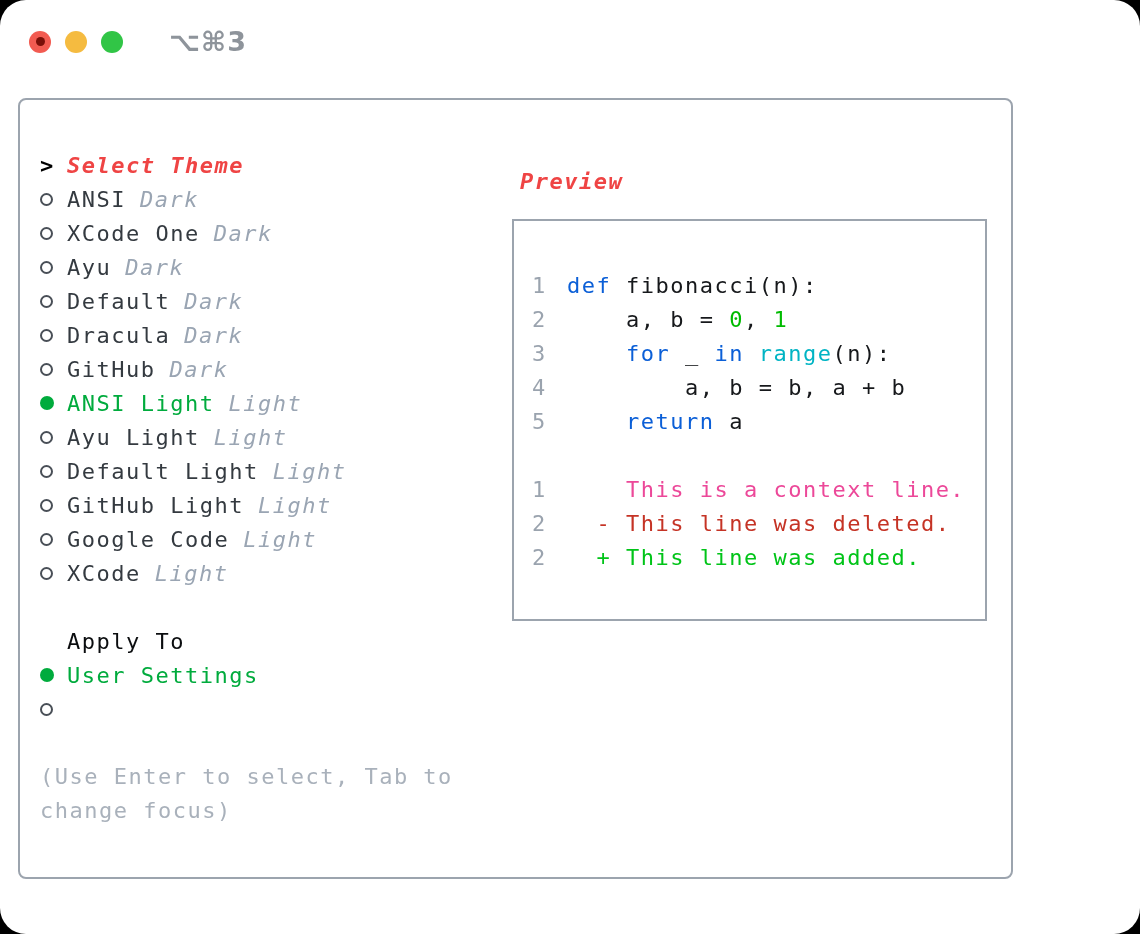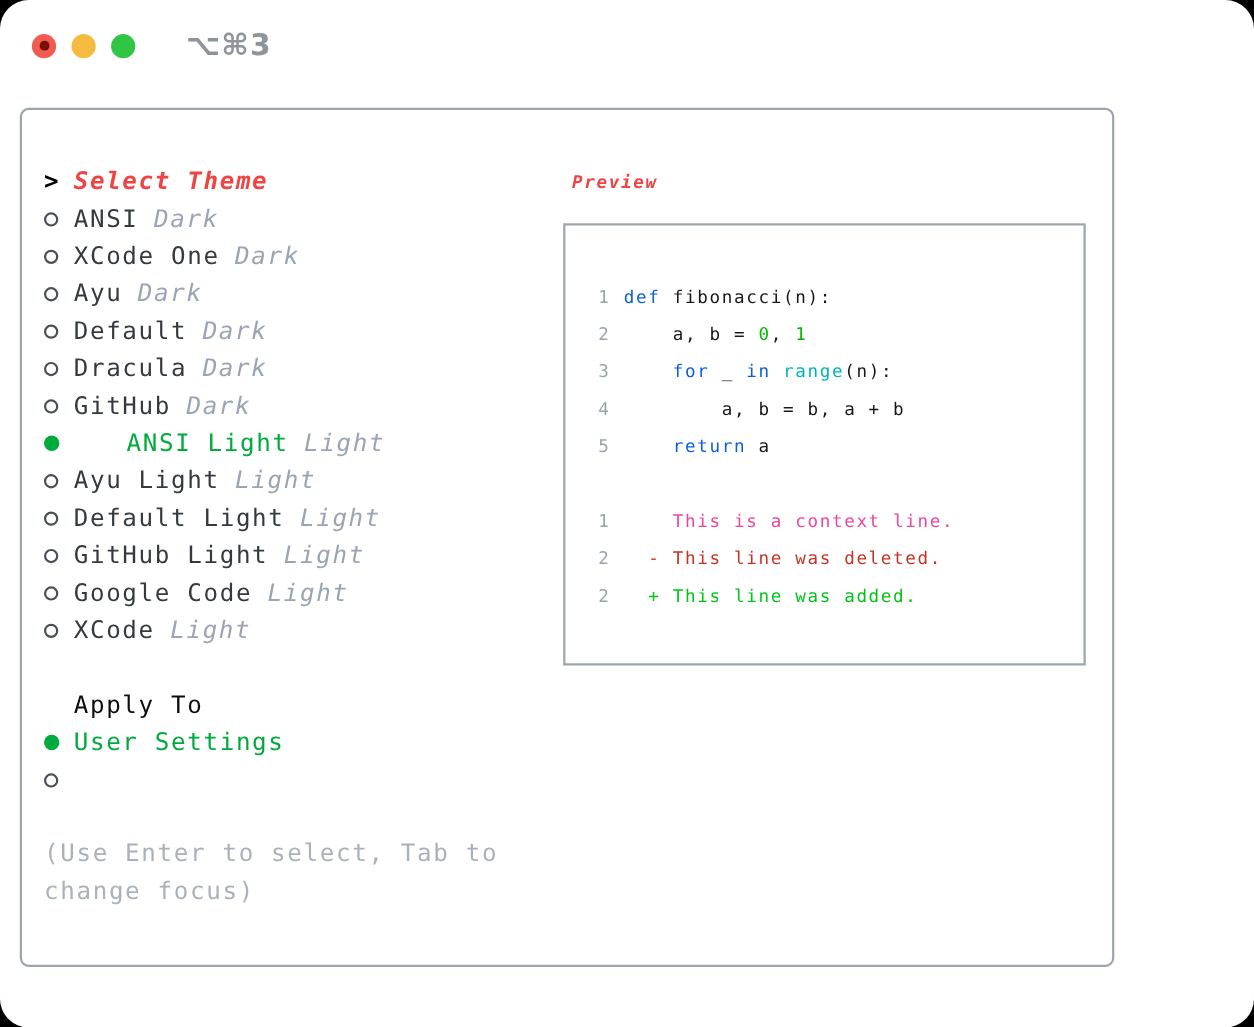--- a/index.html
+++ b/index.html
@@ -50,22 +50,22 @@
   .hdr2 { color:#0b0d0f; }
   .radio-off {
     width:13px; height:13px; box-sizing:border-box;
     border:2px solid #494f57; border-radius:50%;
   }
   .radio-on { width:14px; height:14px; border-radius:50%; }
   .item-name { color:#343a40; }
   .item-tag { color:#9aa5b3; margin-left:14px;font-style:italic; }
   .hint { line-height:34px; color:#a9b1bb; width:430px; }
   
-  .right-col { position:absolute; left:482px; top:48px; width:500px;
-    font-size:16px; letter-spacing:1.5px;text-align:center; }
+  .right-col { position:absolute; left:482px; top:64px; width:500px;
+    font-size:22px; letter-spacing:1.5px; }
   .preview-hdr { padding-left:18px; }
   .preview-box {
     margin-left:10px; margin-top:21px;
     width:475px; height:402px; box-sizing:border-box;
     border:2px solid #9ca4ae;
     padding:48px 0 0 18px;
     background:#fff; overflow:hidden;
   }
   .crow { display:flex; height:34px; line-height:34px; }
   .ln { flex:0 0 35px; width:35px; color:#9aa3ae; }
@@ -93,21 +93,21 @@
         <span class="hdr">Select Theme</span>
       </div>
 
       <div id="theme-list">
           <div class="row"><span class="marker"><span class="radio-off"></span></span><span class="item-name">ANSI</span><span class="item-tag">Dark</span></div>
           <div class="row"><span class="marker"><span class="radio-off"></span></span><span class="item-name">XCode One</span><span class="item-tag">Dark</span></div>
           <div class="row"><span class="marker"><span class="radio-off"></span></span><span class="item-name">Ayu</span><span class="item-tag">Dark</span></div>
           <div class="row"><span class="marker"><span class="radio-off"></span></span><span class="item-name">Default</span><span class="item-tag">Dark</span></div>
           <div class="row"><span class="marker"><span class="radio-off"></span></span><span class="item-name">Dracula</span><span class="item-tag">Dark</span></div>
           <div class="row"><span class="marker"><span class="radio-off"></span></span><span class="item-name">GitHub</span><span class="item-tag">Dark</span></div>
-          <div class="row"><span class="marker"><span class="radio-on" style="background: rgb(0, 171, 61);"></span></span><span class="item-name" style="color: rgb(0, 171, 61); margin-left: 48px;">ANSI Light</span><span class="item-tag">Light</span></div>
+          <div class="row"><span class="marker"><span class="radio-on" style="background: rgb(0, 171, 61);"></span></span><span class="item-name" style="color: rgb(0, 171, 61);">ANSI Light</span><span class="item-tag">Light</span></div>
           <div class="row"><span class="marker"><span class="radio-off"></span></span><span class="item-name">Ayu Light</span><span class="item-tag">Light</span></div>
           <div class="row"><span class="marker"><span class="radio-off"></span></span><span class="item-name">Default Light</span><span class="item-tag">Light</span></div>
           <div class="row"><span class="marker"><span class="radio-off"></span></span><span class="item-name">GitHub Light</span><span class="item-tag">Light</span></div>
           <div class="row"><span class="marker"><span class="radio-off"></span></span><span class="item-name">Google Code</span><span class="item-tag">Light</span></div>
           <div class="row"><span class="marker"><span class="radio-off"></span></span><span class="item-name">XCode</span><span class="item-tag">Light</span></div>
         </div>
 
       <div class="row blank"></div>
 
       <div class="row">

